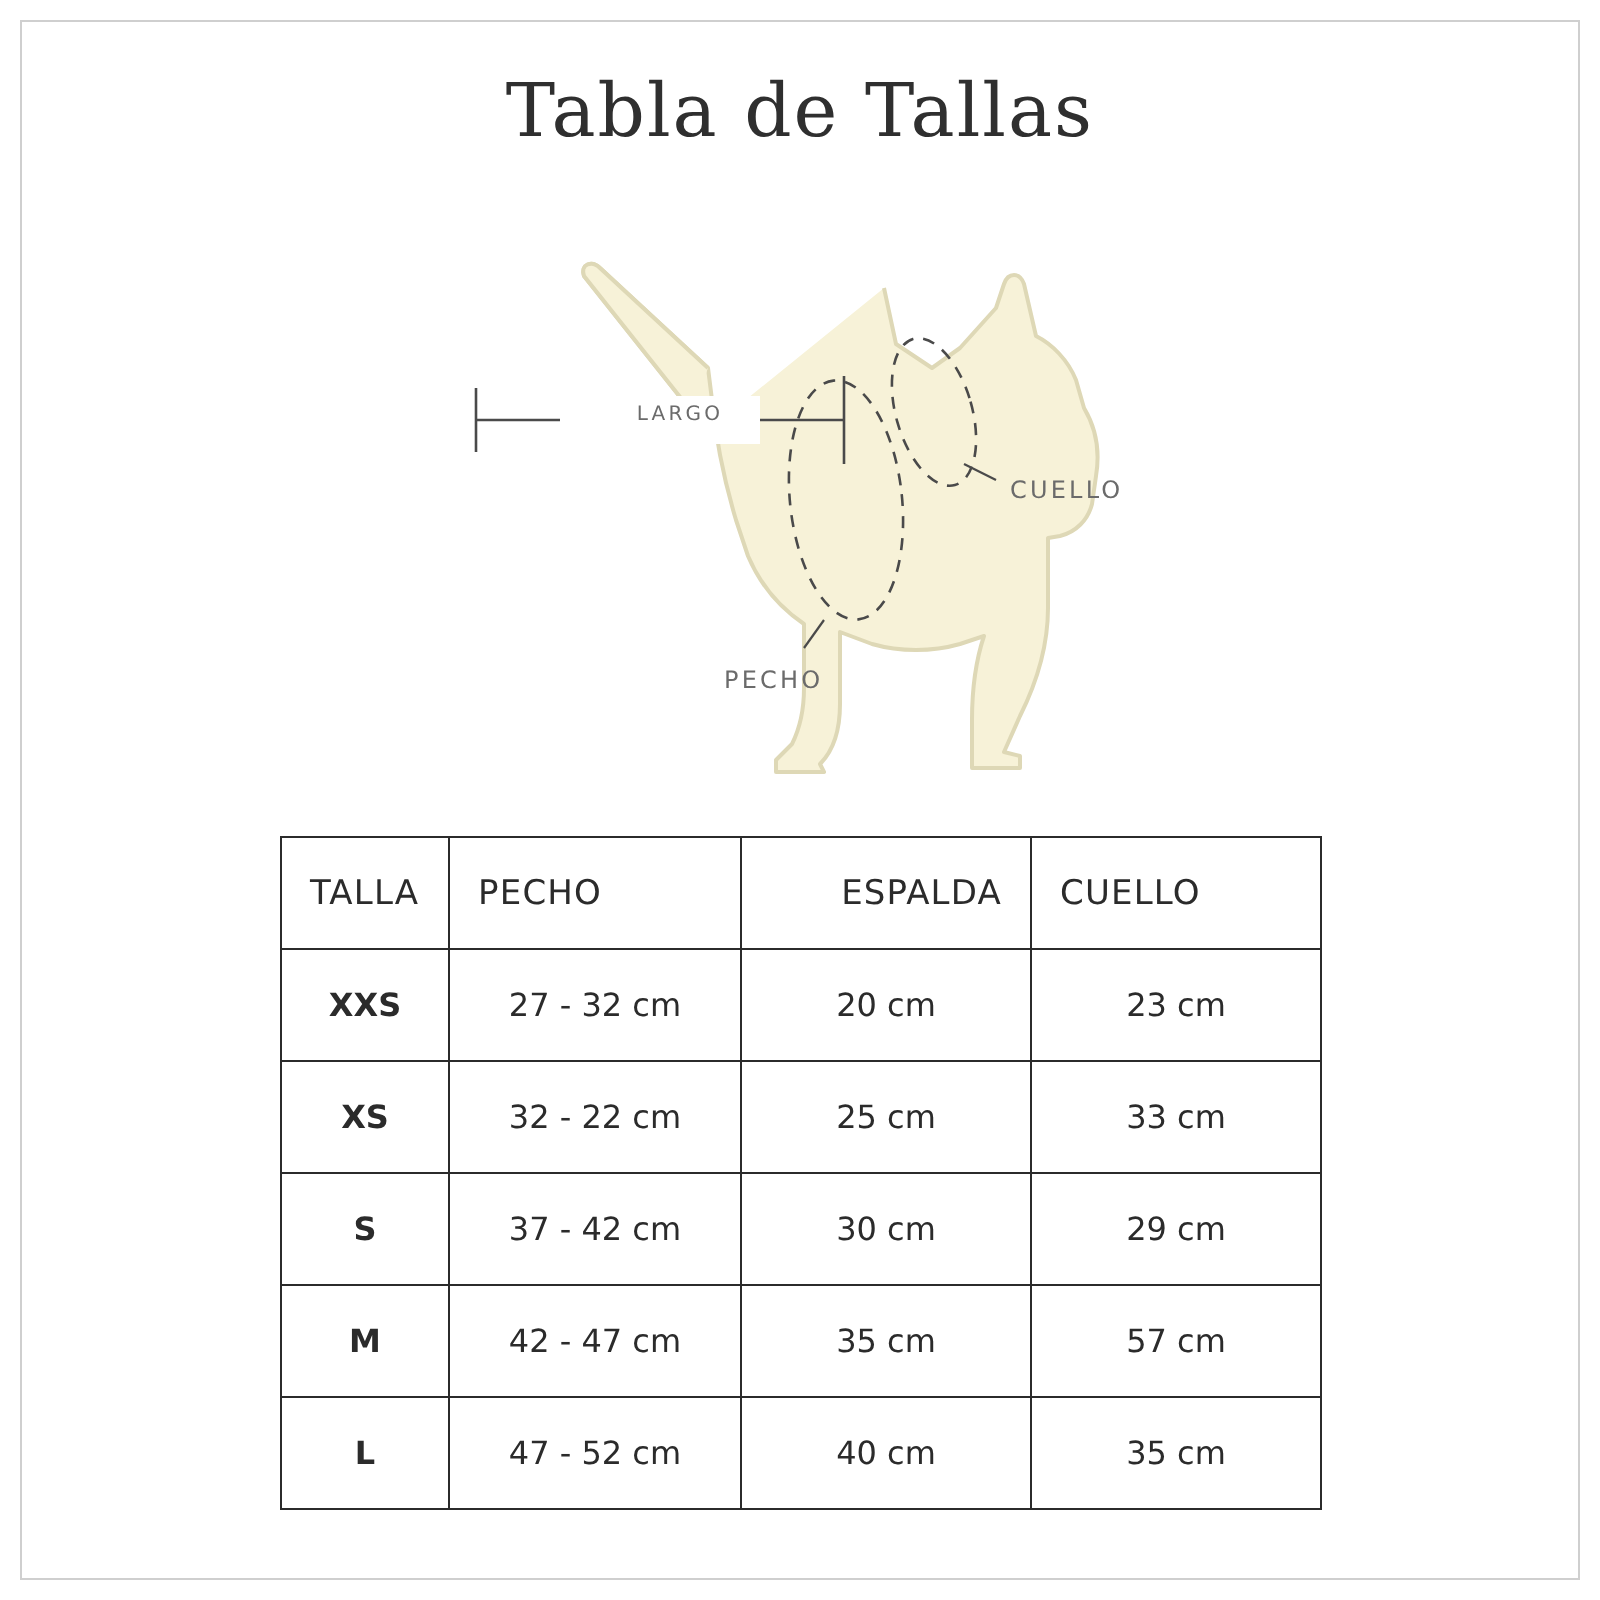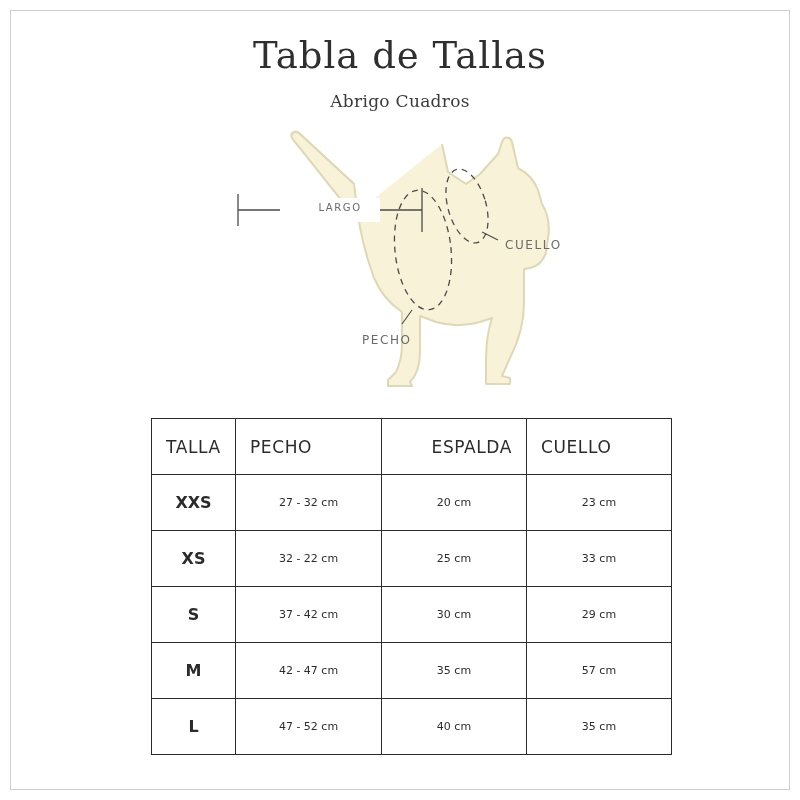--- a/index.html
+++ b/index.html
@@ -68,21 +68,20 @@
   .illustration svg {
     display: block;
   }
 
   
   .size-table-wrap {
     position: absolute;
     left: 140px;
     top: 418px;
     width: 520px;
-    margin-left: 11px;
   }
   table.size-table {
     border-collapse: collapse;
     width: 520px;
     table-layout: fixed;
   }
   table.size-table th,
   table.size-table td {
     border: 1px solid #2b2b2b;
     height: 56px;
@@ -96,39 +95,38 @@
     letter-spacing: 0.6px;
     text-align: left;
     color: #2b2b2b;
   }
   table.size-table th.col-talla { width: 84px; }
   table.size-table th.col-pecho { width: 146px; }
   table.size-table th.col-espalda { width: 145px; text-align: right; }
   table.size-table th.col-cuello { width: 145px; }
 
   table.size-table td {
-    font-size: 11px;
+    font-size: 16px;
     text-align: center;
     color: #2b2b2b;
   }
   table.size-table td.size-cell {
     font-weight: bold;
     font-size: 16px;
   }
 </style>
 </head>
 <body>
 
 <div class="page">
 
   <div class="page-border"></div>
 
   <div class="header">
     <h1 class="title">Tabla de Tallas</h1>
-    <p class="subtitle">Abrigo Cuadros</p>
   </div>
 
   <div class="illustration">
     <svg width="460" height="280" viewBox="0 0 460 280" xmlns="http://www.w3.org/2000/svg">
 
       <g>
         <path d="M262,16 L268,44 L286,56 L300,46 L318,26 L322,14
                  C 324,8 330,8 332,14
                  L 338,40
                  C 346,44 354,52 358,62

